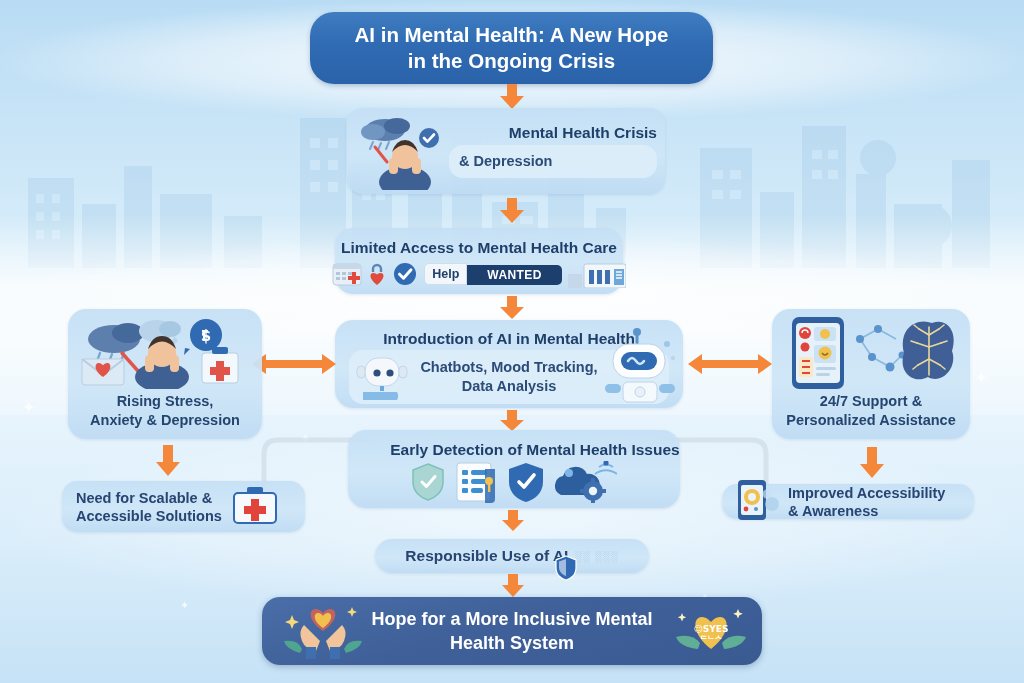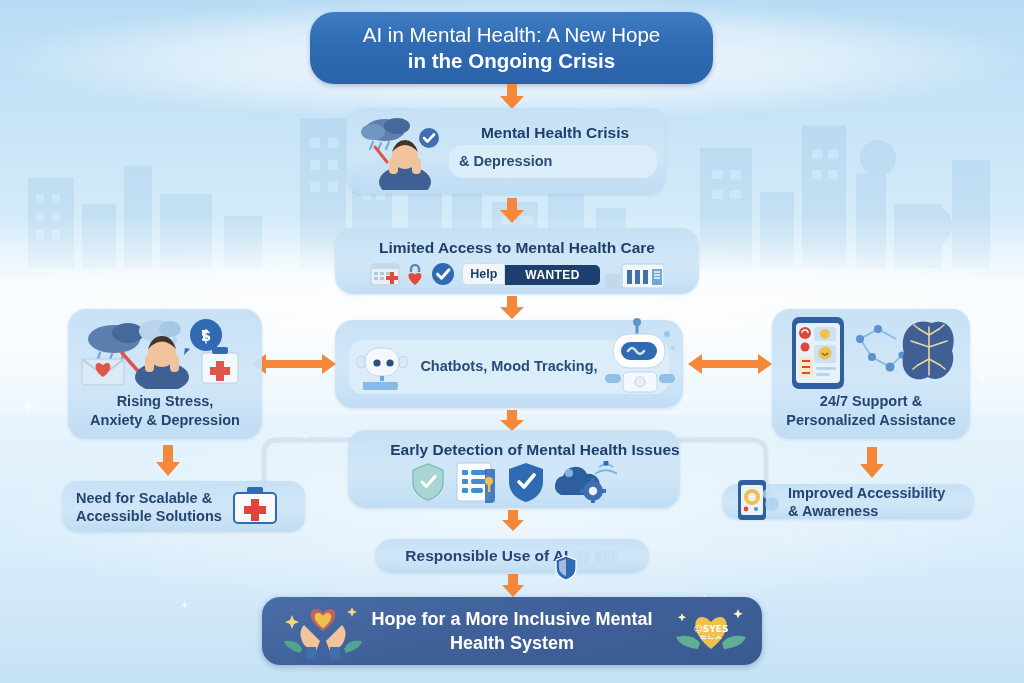--- a/index.html
+++ b/index.html
@@ -79,35 +79,35 @@
     font-weight: 600;
   }
 
   
   #title-node {
     left: 310px; top: 12px; width: 403px; height: 72px;
     border-radius: 24px;
     font-size: 20.5px; line-height: 26px;
     padding: 0 18px;
   }
-  #title-node .t1 { font-weight: 400; }
+  #title-node .t1 { font-weight: 700; }
 
   #crisis-node {
     left: 347px; top: 108px; width: 318px; height: 86px;
     border-radius: 16px;
     justify-content: flex-start;
     padding-left: 6px;
   }
   #crisis-node .ill { width: 96px; height: 78px; flex: 0 0 96px; position: relative; }
   #crisis-node .txtcol { flex: 1; display: flex; flex-direction: column; gap: 3px; padding-right: 8px; }
-  #crisis-node .hd { font-size: 15.5px; font-weight: 700; color: #1f3f6b; text-align: center; padding-left: 4px;}
+  #crisis-node .hd { font-size: 15.5px; font-weight: 700; color: #1f3f6b; text-align: right; padding-left: 4px;}
   #crisis-node .subpanel { font-size: 14.5px; line-height: 19px; padding: 7px 10px; text-align: left; }
 
   #access-node {
-    left: 335px; top: 228px; width: 364px; height: 66px;
+    left: 335px; top: 228px; width: 288px; height: 66px;
     flex-direction: column; gap: 2px; padding-top: 5px;
   }
   #access-node .hd { font-size: 15.5px; font-weight: 700; color: #1f3f6b; }
   #access-node .iconrow { display: flex; align-items: center; gap: 6px; height: 30px; }
 
   #intro-node {
     left: 335px; top: 320px; width: 348px; height: 88px;
     flex-direction: column; padding-top: 5px; gap: 2px;
   }
   #intro-node .hd { font-size: 15.5px; font-weight: 700; color: #1f3f6b; }
@@ -373,24 +373,26 @@
     </div>
   </div>
 
   <div class="arrow" style="left:496px;top:296px;">
     <svg width="32" height="24" viewBox="0 0 32 24">
         <path d="M11 0 h10 v11 h7 L16 23 L4 11 h7 z" fill="#f5873a"></path>
       </svg>
   </div>
 
   <div class="node light" id="intro-node">
+    <div class="hd">Introduction of AI in Mental Health</div>
     <div class="subwrap">
       <div class="subpanel">
         <div>
           <div>Chatbots, Mood Tracking,</div>
+          <div>Data Analysis</div>
         </div>
       </div>
       <span style="position:absolute;left:4px;top:2px;">
         <svg width="58" height="50" viewBox="0 0 58 50">
           <rect x="12" y="6" width="34" height="28" rx="13" fill="#f4f8fc" stroke="#c3d7e8"></rect>
           <circle cx="24" cy="21" r="3.6" fill="#2d4f7c"></circle>
             <circle cx="37" cy="21" r="3.6" fill="#2d4f7c"></circle>
           <rect x="4" y="14" width="8" height="12" rx="4" fill="#dce9f4" stroke="#c3d7e8"></rect>
           <rect x="46" y="14" width="8" height="12" rx="4" fill="#dce9f4" stroke="#c3d7e8"></rect>
           <path d="M10 40 h34 a8 8 0 0 1 0 8 H10z" fill="#6aa9e0" opacity=".75"></path>

